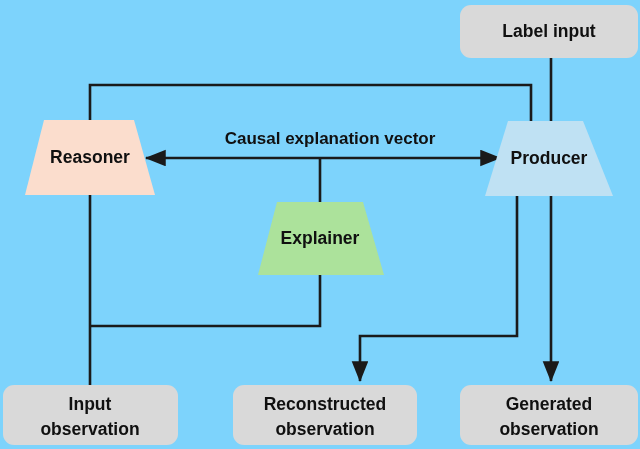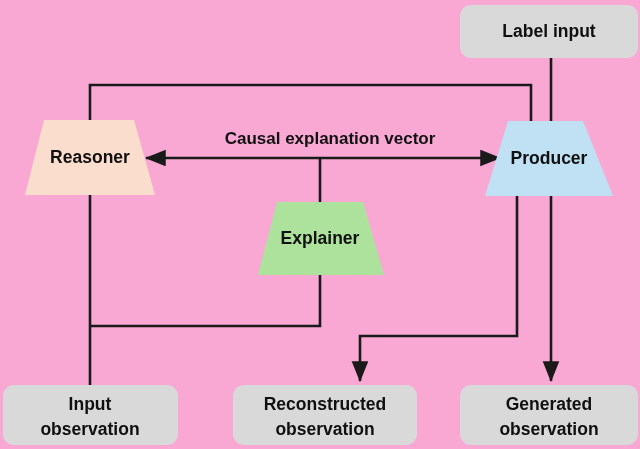--- a/index.html
+++ b/index.html
@@ -57,21 +57,21 @@
     stroke-linecap: butt;
     stroke-linejoin: miter;
   }
   .shape-outline {
     stroke: none;
   }
 </style>
 </head>
 <body>
 
-<div id="diagram-root" style="background: #f9a8d4;">
+<div id="diagram-root" style="background: #7dd3fc;">
   <svg class="canvas" viewBox="0 0 640 449" xmlns="http://www.w3.org/2000/svg">
 
     <defs>
       <marker id="arrowhead" markerWidth="9" markerHeight="9" refX="7.6" refY="3.2" orient="auto" markerUnits="strokeWidth">
         <path d="M 0 0 L 8 3.2 L 0 6.4 z" fill="#1a1a1a"></path>
       </marker>
     </defs>
 
     <path class="connector" d="M 90 158 L 90 85 L 531 85 L 531 121" stroke="#1a1a1a"></path>
 

